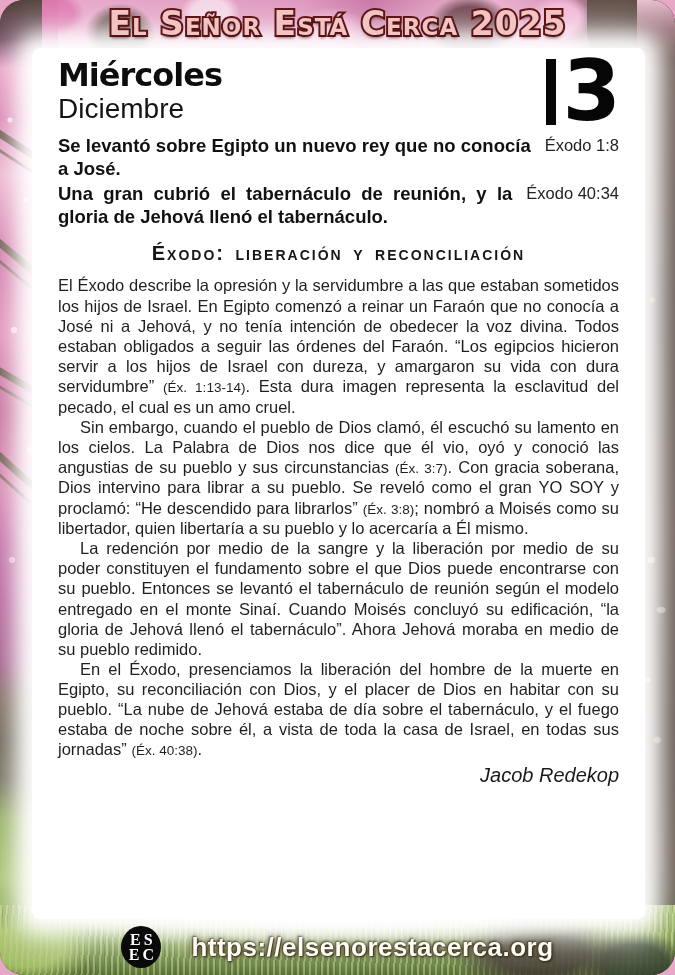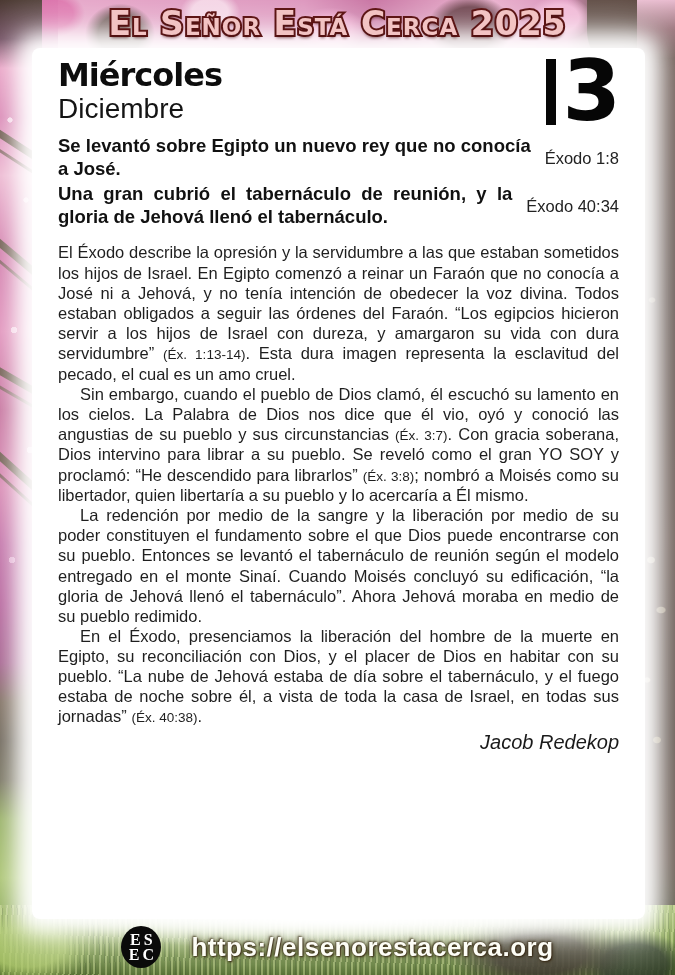--- a/index.html
+++ b/index.html
@@ -1,20 +1,20 @@
 <!DOCTYPE html>
 <html><head>
 <meta charset="utf-8">
 <style>
   html,body { margin:0; padding:0; }
   body {
     width:675px; height:975px; overflow:hidden; position:relative;
     font-family:"Liberation Sans", sans-serif; background:#e6a8c6;
   }
-  .page { position:absolute; inset:0; overflow:hidden; }
+  .page { position:absolute; inset:0; overflow:hidden;border-radius:24px; }
 
   
   .bg-top {
     position:absolute; top:0; left:0; right:0; height:54px; z-index:0;
     background:
       radial-gradient(55px 42px at 470px 28px, rgba(74,26,36,.9) 0 50%, transparent 78%),
       radial-gradient(46px 40px at 120px 34px, rgba(61,43,34,.85) 0 48%, transparent 76%),
       radial-gradient(40px 28px at 210px 12px, rgba(245,214,230,.9) 0 45%, transparent 75%),
       radial-gradient(48px 30px at 330px 30px, rgba(233,150,195,.9) 0 45%, transparent 75%),
       radial-gradient(42px 30px at 560px 18px, rgba(240,175,210,.95) 0 45%, transparent 75%),
@@ -97,21 +97,21 @@
   }
   .month-name { font-size:28px; font-weight:400; line-height:1.15; color:#141414; }
   .date-block { display:flex; align-items:center; margin-top:2px; }
   .date-bar { width:10px; height:66px; background:#060606; margin-right:7px; }
   .date-number {
     font-family:"DejaVu Sans", sans-serif; font-weight:700; font-size:84px; line-height:0.8;
     color:#060606; letter-spacing:-2px;
   }
 
   .verses { margin:0 0 14px 0; }
-  .verse { display:flex; align-items:center; margin:0 0 3px 0;
+  .verse { display:flex; align-items:flex-start; margin:0 0 3px 0;
            font-weight:700; font-size:18.5px; line-height:1.22; color:#111; }
   .vtext { flex:1 1 auto; text-align:justify; }
   .vref { flex:0 0 auto; margin-left:14px; font-weight:400; font-size:16.5px; white-space:nowrap; color:#222; }
 
   .article-heading {
     text-align:center; font-weight:700; font-size:20px;
     font-variant:small-caps; letter-spacing:2px; word-spacing:3px;
     margin:12px 0 10px 0; color:#161616;
   }
 
@@ -174,20 +174,21 @@
         <div class="verse">
           <span class="vtext">Se levantó sobre Egipto un nuevo rey que no conocía a José.</span>
           <span class="vref">Éxodo 1:8</span>
         </div>
         <div class="verse">
           <span class="vtext">Una gran cubrió el tabernáculo de reunión, y la gloria de Jehová llenó el tabernáculo.</span>
           <span class="vref">Éxodo 40:34</span>
         </div>
       </div>
 
+    <div class="article-heading">Éxodo: liberación y reconciliación</div>
 
     <div class="article-body">
         <p class="para"><span>El Éxodo describe la opresión y la servidumbre a las que estaban sometidos los hijos de Israel. En Egipto comenzó a reinar un Faraón que no conocía a José ni a Jehová, y no tenía intención de obedecer la voz divina. Todos estaban obligados a seguir las órdenes del Faraón. “Los egipcios hicieron servir a los hijos de Israel con dureza, y amargaron su vida con dura servidumbre” </span><span class="inref">(Éx. 1:13-14)</span><span>. Esta dura imagen representa la esclavitud del pecado, el cual es un amo cruel.</span></p>
         <p class="para indent"><span>Sin embargo, cuando el pueblo de Dios clamó, él escuchó su lamento en los cielos. La Palabra de Dios nos dice que él vio, oyó y conoció las angustias de su pueblo y sus circunstancias </span><span class="inref">(Éx. 3:7)</span><span>. Con gracia soberana, Dios intervino para librar a su pueblo. Se reveló como el gran YO SOY y proclamó: “He descendido para librarlos” </span><span class="inref">(Éx. 3:8)</span><span>; nombró a Moisés como su libertador, quien libertaría a su pueblo y lo acercaría a Él mismo.</span></p>
         <p class="para indent"><span>La redención por medio de la sangre y la liberación por medio de su poder constituyen el fundamento sobre el que Dios puede encontrarse con su pueblo. Entonces se levantó el tabernáculo de reunión según el modelo entregado en el monte Sinaí. Cuando Moisés concluyó su edificación, “la gloria de Jehová llenó el tabernáculo”. Ahora Jehová moraba en medio de su pueblo redimido.</span></p>
         <p class="para indent"><span>En el Éxodo, presenciamos la liberación del hombre de la muerte en Egipto, su reconciliación con Dios, y el placer de Dios en habitar con su pueblo. “La nube de Jehová estaba de día sobre el tabernáculo, y el fuego estaba de noche sobre él, a vista de toda la casa de Israel, en todas sus jornadas” </span><span class="inref">(Éx. 40:38)</span><span>.</span></p>
       </div>
 
     <div class="signature">Jacob Redekop</div>
   </div>

